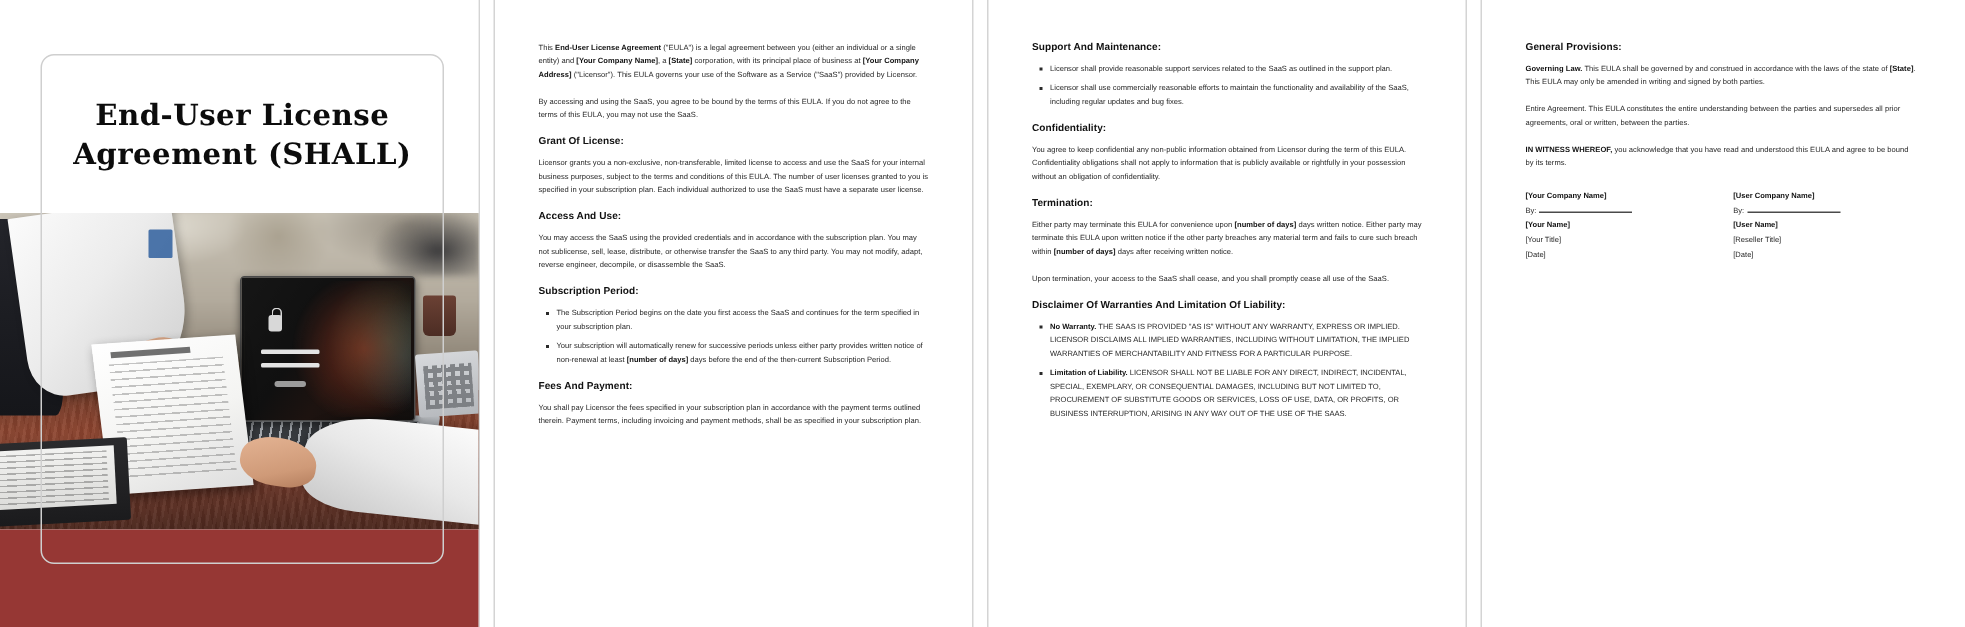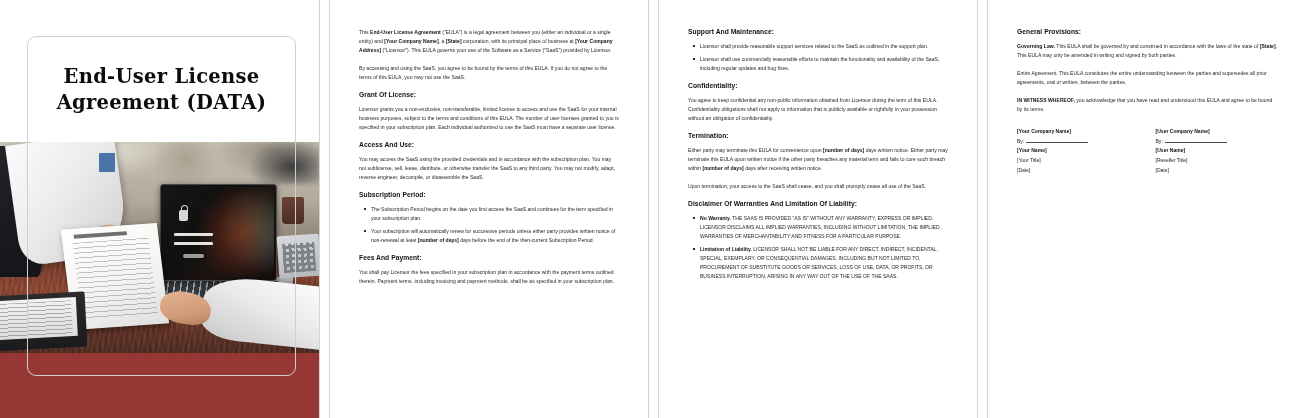--- a/index.html
+++ b/index.html
@@ -368,21 +368,21 @@
         <div class="calc">
           <div class="calc-keys"></div>
         </div>
         <div class="mug"></div>
       </div>
 
       <div class="cover-band" style="background: rgb(150, 55, 52);"></div>
 
       <div class="cover-title">
         <div>End-User License</div>
-        <div>Agreement (DATA)</div>
+        <div>Agreement (SHALL)</div>
       </div>
 
       <div class="cover-frame"></div>
     </div>
   </div>
 
   <div class="page-gap gap"></div>
 
   <div class="page p2">
     <div class="doc-body">

